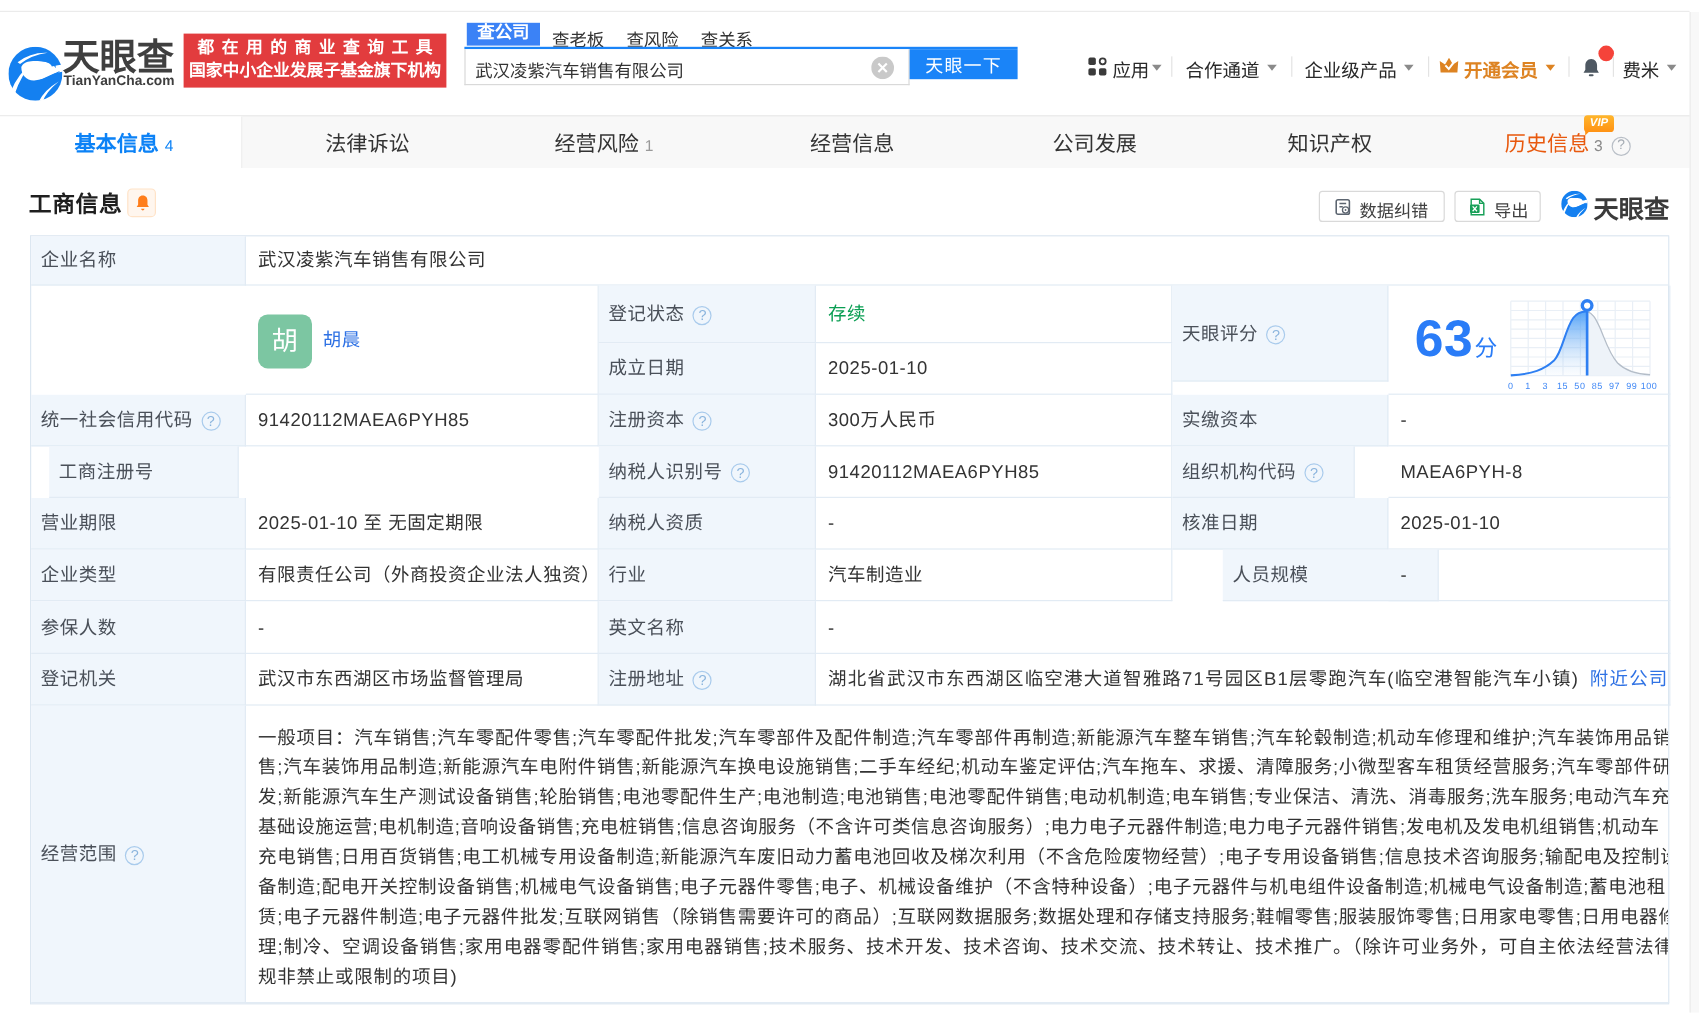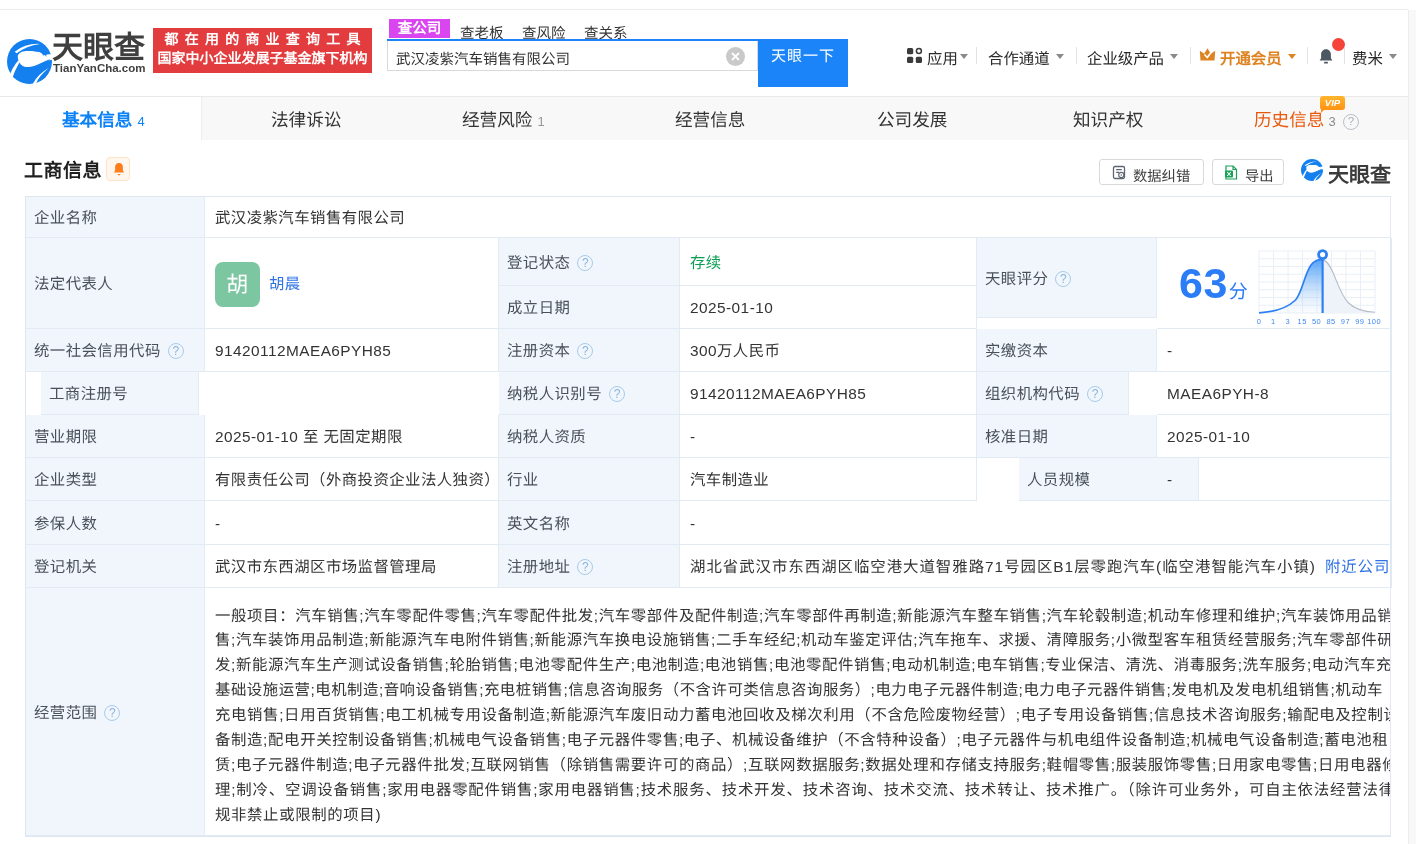--- a/index.html
+++ b/index.html
@@ -31,34 +31,34 @@
     <path d="M25,44.2 Q 29.5,35 41,28.2 Q 30.5,37 28.2,44.2 Z" fill="#fff"></path>
   </svg>
   <div class="abs" style="left:52px;top:24px;font-size:31px;line-height:28px;font-weight:bold;color:#3f3f3f;">天眼查</div>
   <div class="abs" style="left:53px;top:52px;font-size:11.5px;line-height:13px;font-weight:bold;color:#3f3f3f;letter-spacing:0;">TianYanCha.com</div>
 
   <div class="abs" style="left:153px;top:18px;width:219px;height:45px;background:#e23c3e;color:#fff;font-weight:bold;text-align:center;">
     <div style="font-size:14px;line-height:20px;letter-spacing:6.2px;margin-top:1px;text-indent:6.2px;">都在用的商业查询工具</div>
     <div style="font-size:14px;line-height:18.5px;letter-spacing:0;">国家中小企业发展子基金旗下机构</div>
   </div>
 
-  <div class="abs" style="left:389px;top:9px;width:61px;height:19px;background:#d946ef;color:#fff;font-size:14.5px;font-weight:bold;text-align:center;line-height:19px;">查公司</div>
+  <div class="abs" style="left:389px;top:9px;width:61px;height:19px;background:#3b82f6;color:#fff;font-size:14.5px;font-weight:bold;text-align:center;line-height:19px;">查公司</div>
   <div class="abs" style="left:460px;top:11px;font-size:14.5px;color:#333;">查老板</div>
   <div class="abs" style="left:522px;top:11px;font-size:14.5px;color:#333;">查风险</div>
   <div class="abs" style="left:584px;top:11px;font-size:14.5px;color:#333;">查关系</div>
   <div class="abs" style="left:387px;top:28.5px;width:461px;height:2px;background:#1a84f8;"></div>
 
   <div class="abs" style="left:387px;top:30.5px;width:371px;height:30px;border:1px solid #d9d9d9;border-top:none;background:#fff;">
     <div class="abs" style="left:8px;top:6px;font-size:14.5px;color:#333;">武汉凌紫汽车销售有限公司</div>
     <svg class="abs" style="right:12px;top:6px;" width="19" height="19" viewBox="0 0 19 19">
       <circle cx="9.5" cy="9.5" r="9.5" fill="#c9c9c9"></circle>
       <path d="M6 6 L13 13 M13 6 L6 13" stroke="#fff" stroke-width="1.8"></path>
     </svg>
   </div>
-  <div class="abs" style="left:758px;top:30.5px;width:90px;height:46px;background:#1a84f8;color:#fff;font-size:15px;text-align:center;line-height:30px;letter-spacing:1px;">天眼一下</div>
+  <div class="abs" style="left:758px;top:30.5px;width:90px;height:25px;background:#1a84f8;color:#fff;font-size:15px;text-align:center;line-height:30px;letter-spacing:1px;">天眼一下</div>
 
   <div class="abs" id="nav" style="left:0;top:35.5px;width:1408px;height:24px;font-size:15.4px;color:#292929;">
     <svg class="abs" style="left:906px;top:1px;" width="17" height="17" viewBox="0 0 17 17">
       <rect x="1" y="1" width="6.2" height="6.2" rx="1.5" fill="#3a3a3a"></rect>
       <circle cx="12.9" cy="4.1" r="2.5" fill="none" stroke="#3a3a3a" stroke-width="1.5"></circle>
       <rect x="1" y="9.8" width="6.2" height="6.2" rx="1.5" fill="#3a3a3a"></rect>
       <rect x="9.8" y="9.8" width="6.2" height="6.2" rx="1.5" fill="#3a3a3a"></rect>
     </svg>
     <div class="abs" style="left:927px;top:0px;">应用</div>
     <div class="abs caret" style="left:960px;top:8px;"></div>
@@ -139,21 +139,20 @@
     <path d="M25,44.2 Q 29.5,35 41,28.2 Q 30.5,37 28.2,44.2 Z" fill="#fff"></path>
   </svg>
   <div class="abs" style="left:1328px;top:18px;font-size:21px;font-weight:bold;color:#3b3b3b;">天眼查</div>
 </div>
 
 <div class="abs" id="table" style="left:25px;top:196px;width:1366px;height:641px;border:1px solid #dce7f1;font-size:15.4px;">
 
   <div class="cell tl" style="left:0;top:0;width:179px;height:41px;">企业名称</div>
   <div class="cell" style="left:179px;top:0;width:1186px;height:41px;">武汉凌紫汽车销售有限公司</div>
 
-  <div class="cell tl" style="left:0;top:41px;width:179px;height:91px;">法定代表人</div>
   <div class="cell" style="left:179px;top:41px;width:294px;height:91px;">
     <span style="display:inline-block;width:45px;height:45px;background:#7cc6a2;border-radius:8px;color:#fff;font-size:22px;text-align:center;line-height:45px;">胡</span>
     <span style="margin-left:9px;color:#2f72e4;">胡晨</span>
   </div>
   <div class="cell tl" style="left:473px;top:41px;width:181px;height:48px;">登记状态<span class="qm">?</span></div>
   <div class="cell" style="left:654px;top:41px;width:297px;height:48px;color:#0a9e53;">存续</div>
   <div class="cell tl" style="left:473px;top:89px;width:181px;height:43px;">成立日期</div>
   <div class="cell" style="left:654px;top:89px;width:297px;height:43px;">2025-01-10</div>
   <div class="cell tl" style="left:951px;top:41px;width:180px;height:80px;">天眼评分<span class="qm">?</span></div>
   <div class="cell" style="left:1131px;top:41px;width:235px;height:91px;padding:0;">

